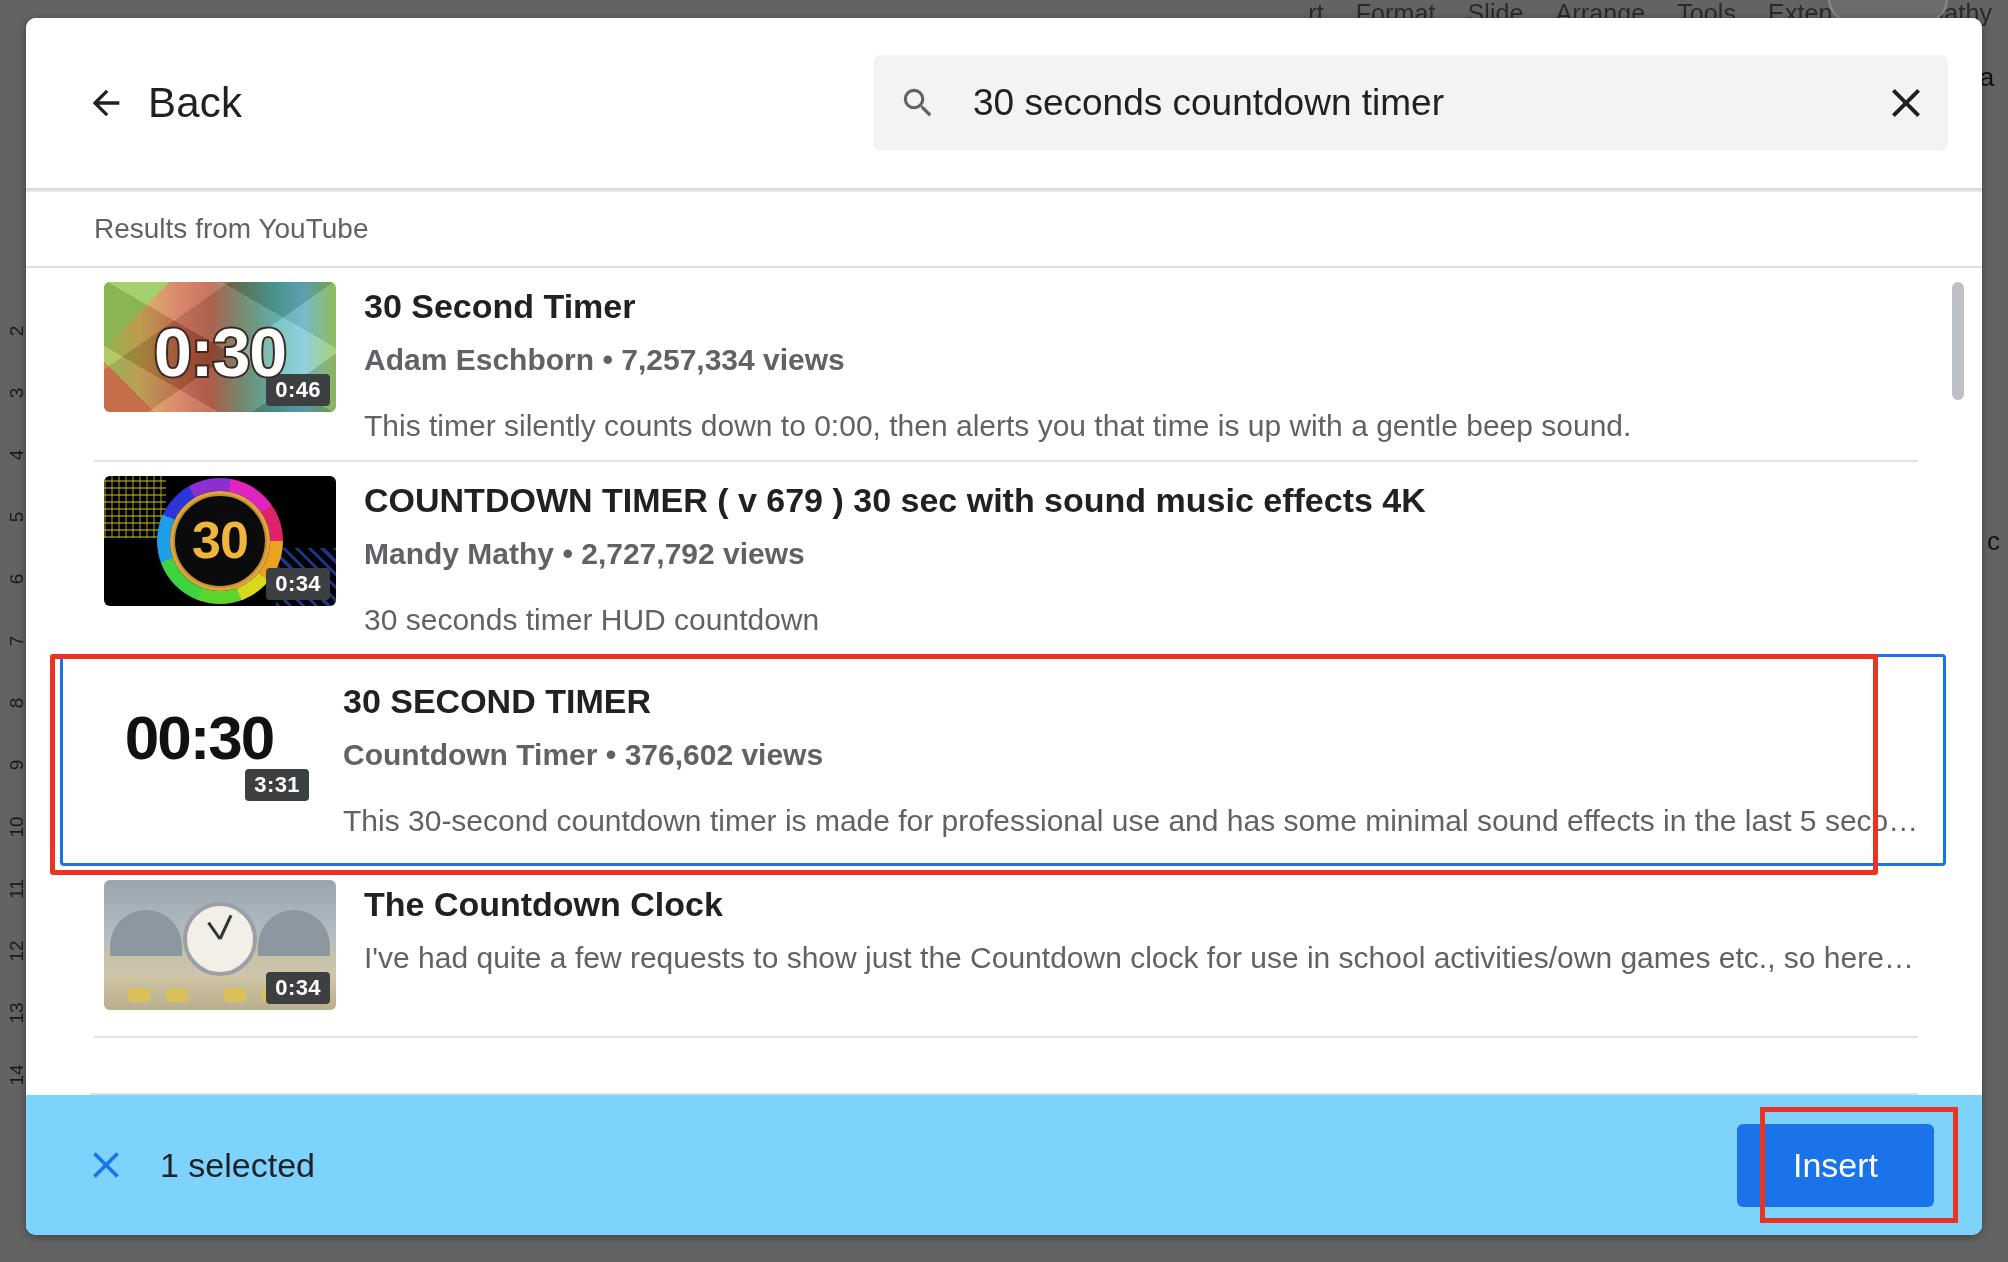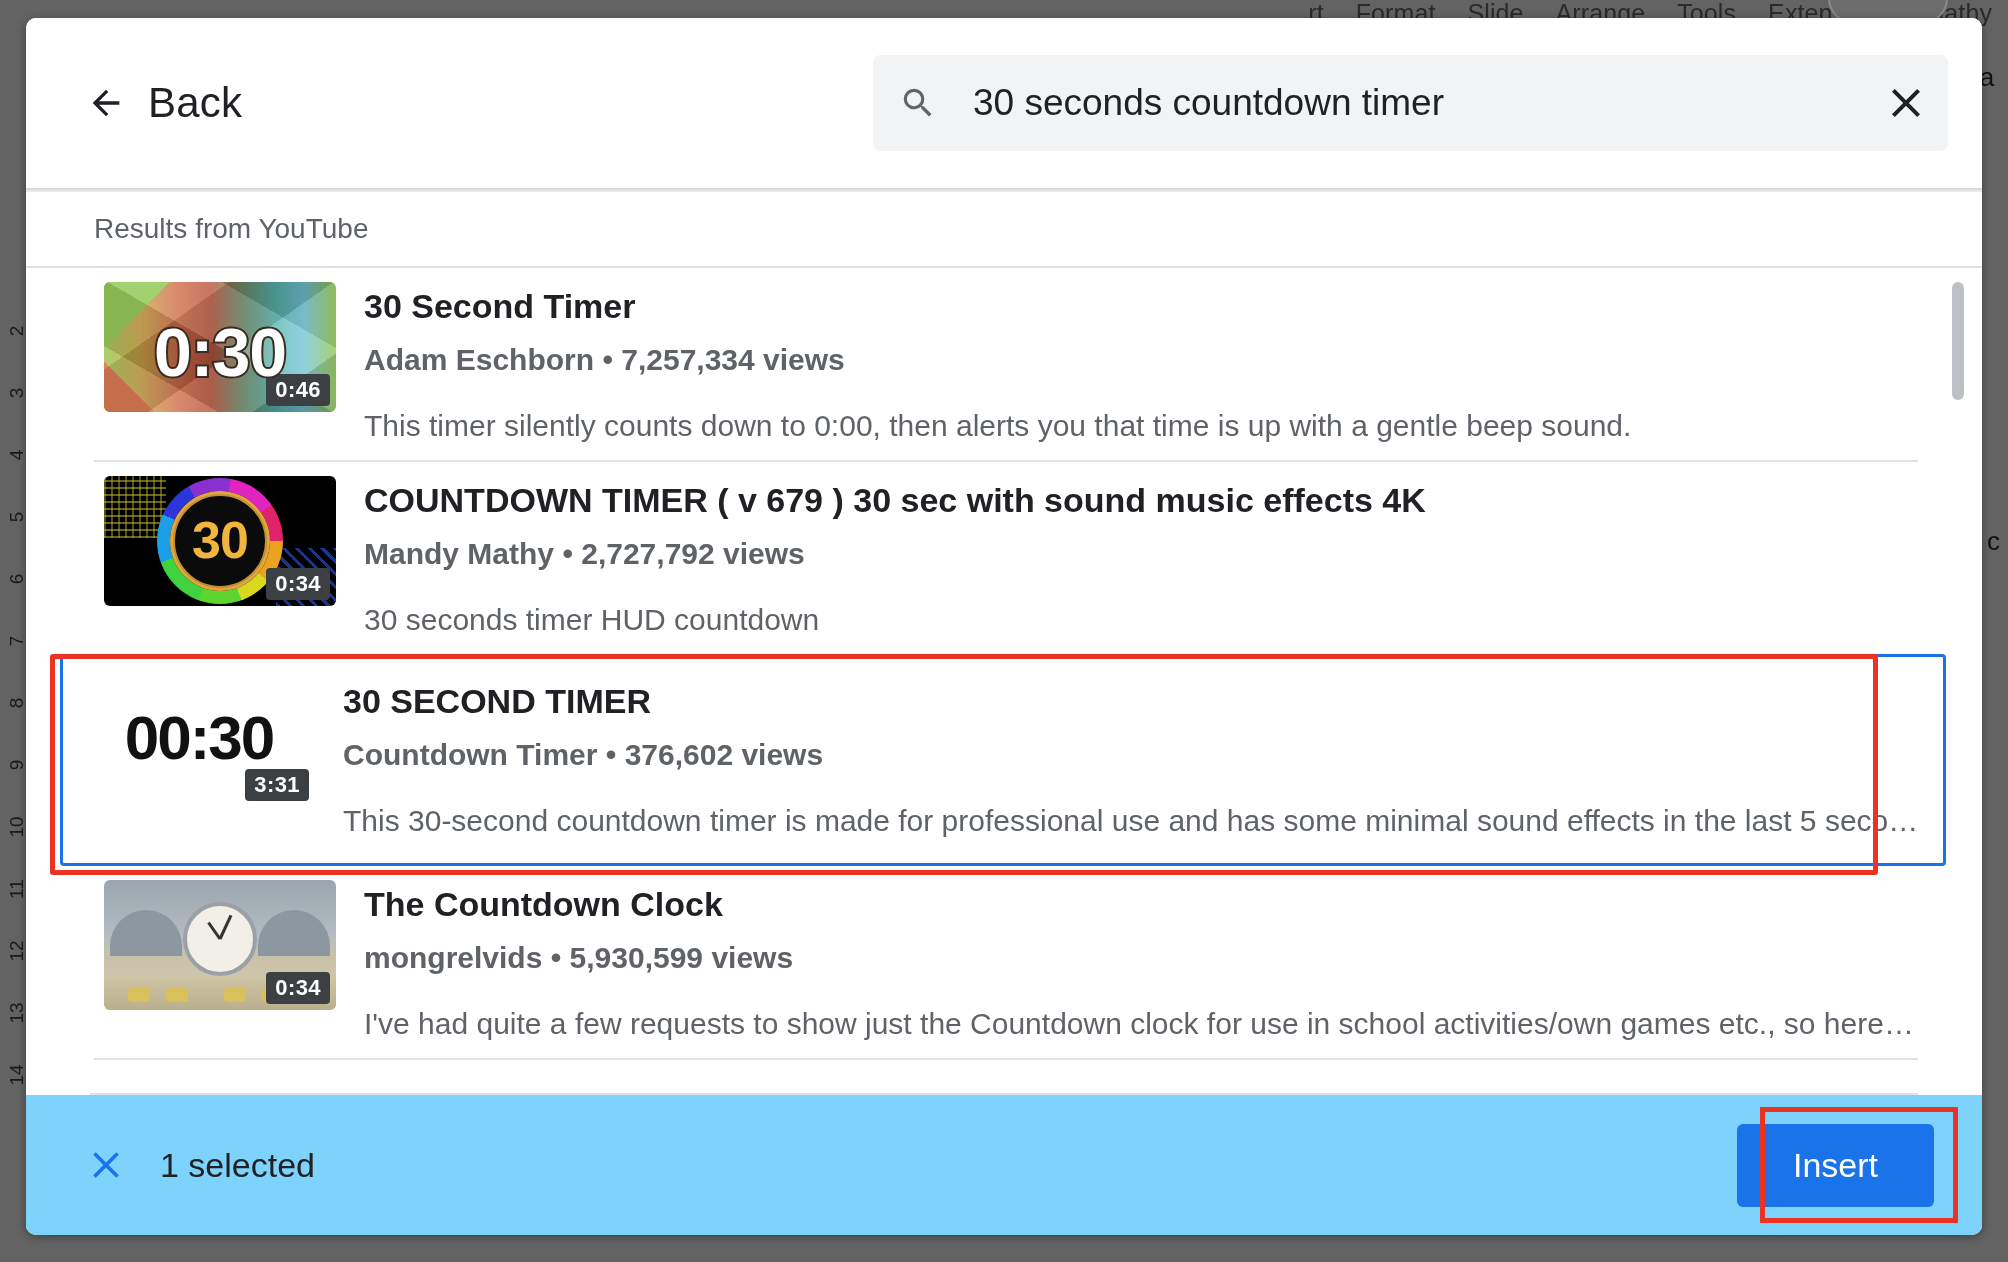--- a/index.html
+++ b/index.html
@@ -517,25 +517,20 @@
               <span class="base"></span>
               <span class="pill a"></span>
               <span class="pill b"></span>
               <span class="pill c"></span>
               <span class="pill d"></span>
             </div>
             <span class="dur-badge">0:34</span>
           </div>
           <div class="meta">
             <div class="v-title">The Countdown Clock</div>
-            <div class="v-sub">
-              <span>mongrelvids</span>
-              <span>•</span>
-              <span>5,930,599 views</span>
-            </div>
             <div class="v-desc">I've had quite a few requests to show just the Countdown clock for use in school activities/own games etc., so here it i…</div>
           </div>
         </div>
         <div class="row-sep"></div>
 
       </div>
 
       <div class="scrollbar-track">
         <div class="scrollbar-thumb"></div>
       </div>

